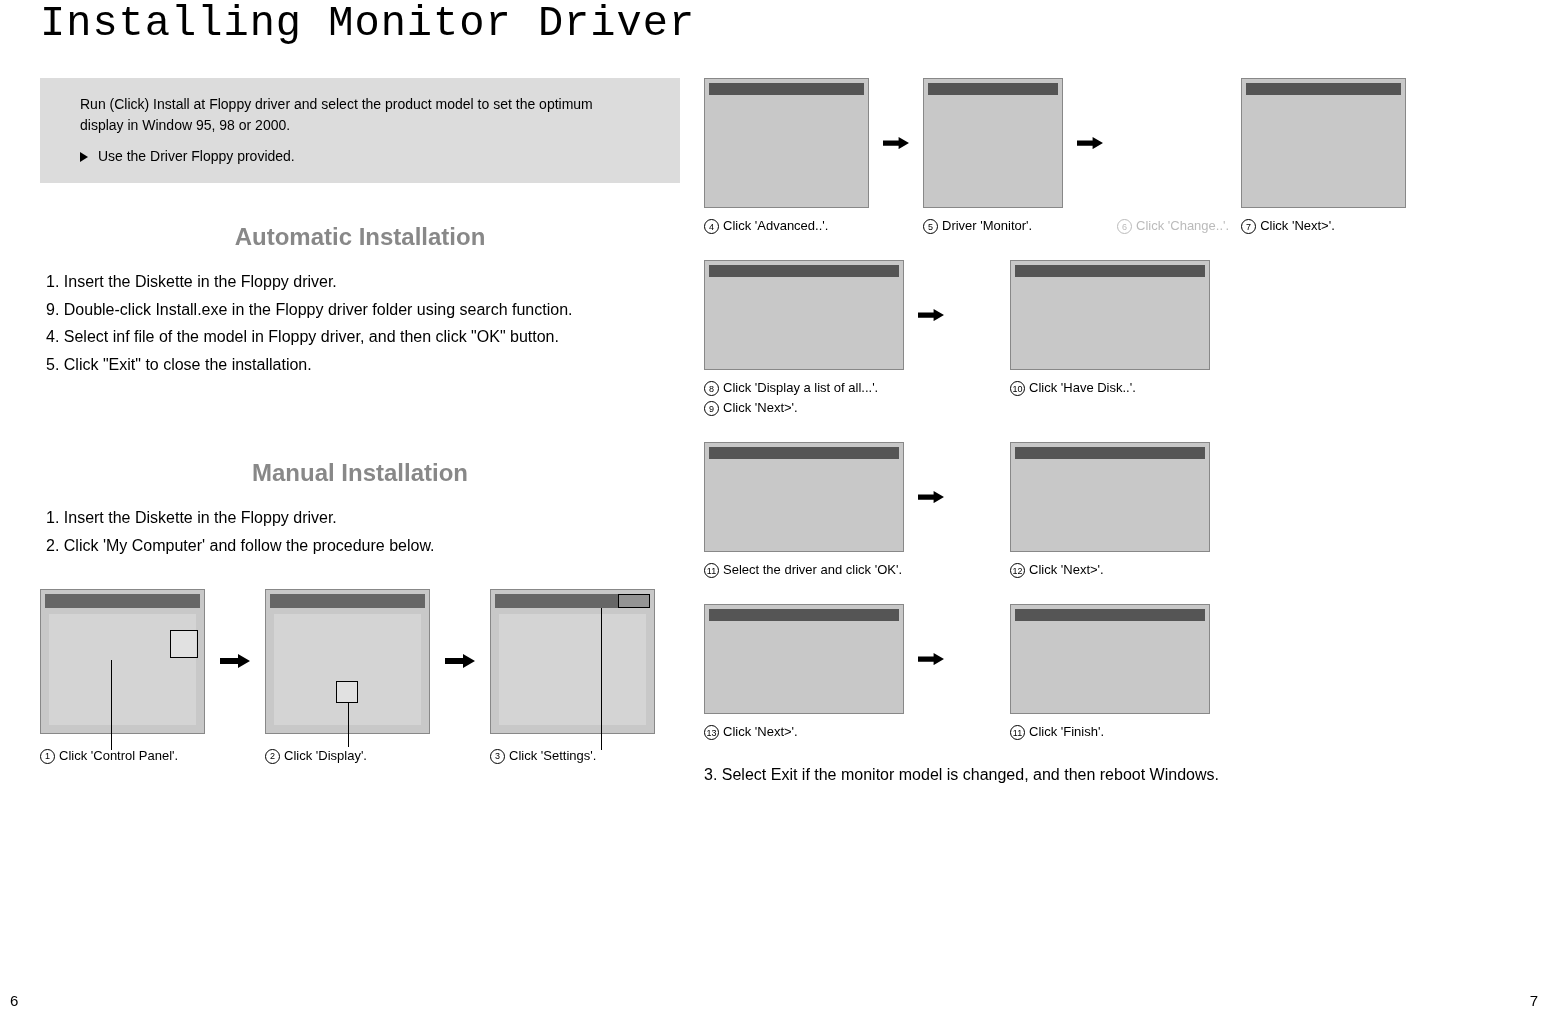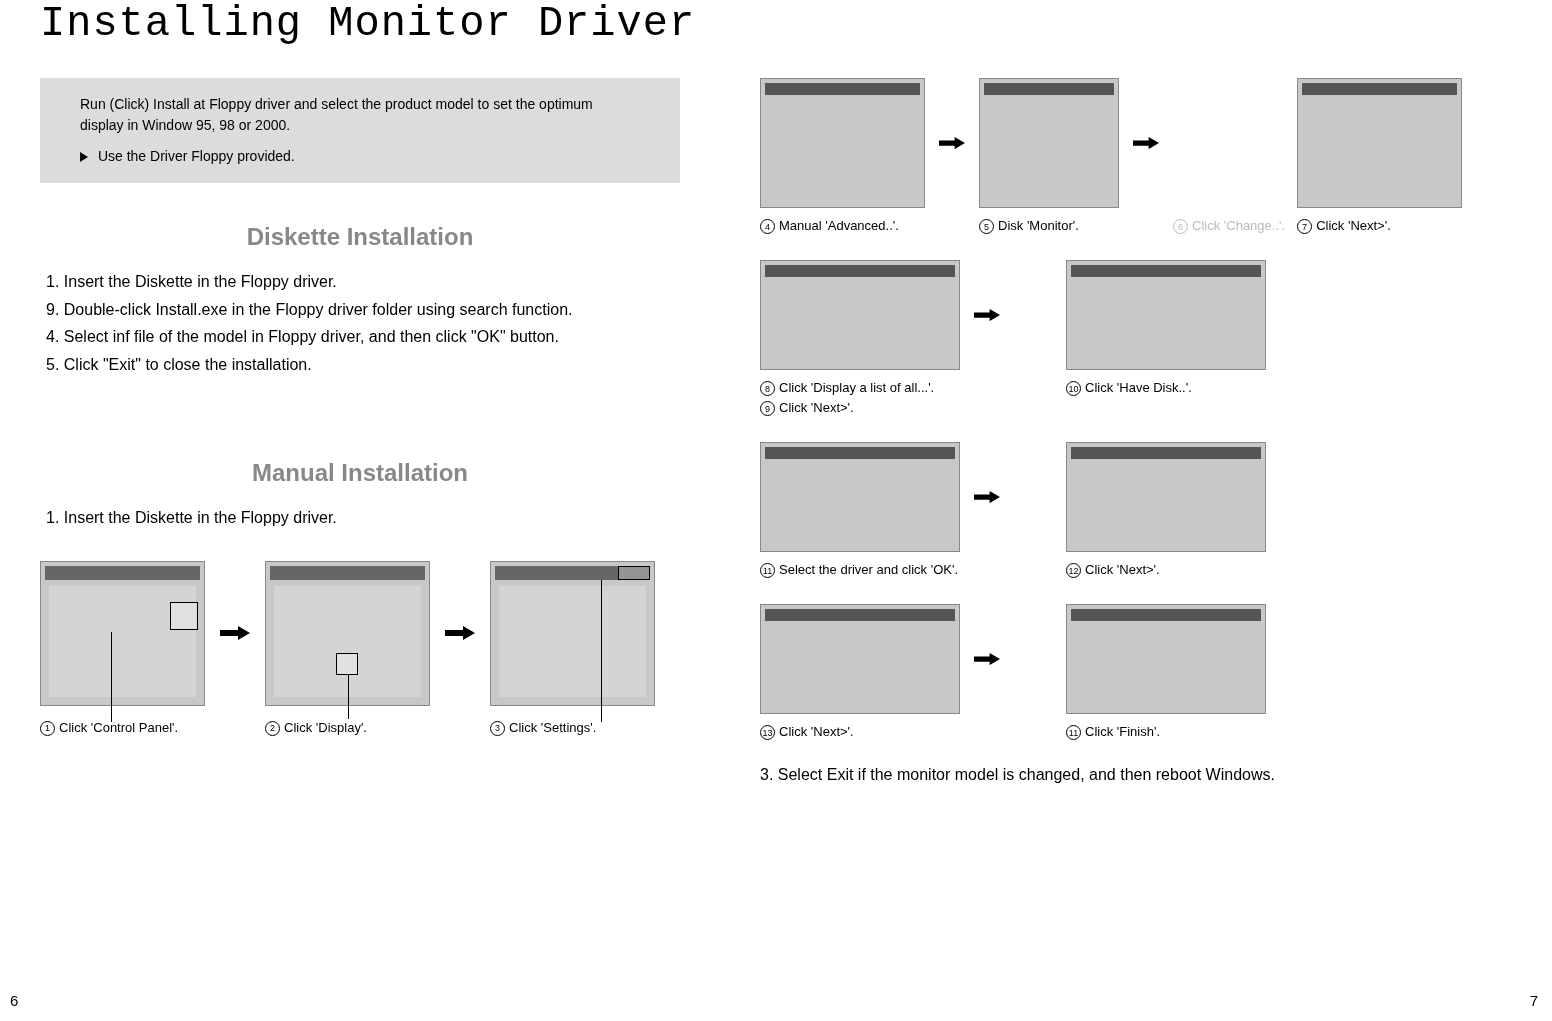--- a/index.html
+++ b/index.html
@@ -14,21 +14,21 @@
     }
     .page-title {
       font-family: "Courier New", monospace;
       font-size: 42px;
       font-weight: 300;
       letter-spacing: 1px;
       margin-bottom: 30px;
     }
     .content {
       display: flex;
-      gap: 80px;
+      gap: 24px;
       justify-content: space-between;
     }
     .left-col { width: 640px; }
     .right-col { flex: 1; }
     .callout {
       background: #dcdcdc;
       padding: 16px 40px 16px 40px;
       font-size: 14px;
       line-height: 1.5;
       margin-bottom: 40px;
@@ -183,31 +183,32 @@
 
   <div class="left-col">
     <div class="callout">
       <div>Run (Click) Install at Floppy driver and select the product model to set the optimum display in Window 95, 98 or 2000.</div>
       <div class="note">
         <span class="triangle"></span>
         <span>Use the Driver Floppy provided.</span>
       </div>
     </div>
 
-    <h2 class="section-heading">Diskette Installation</h2>
+    <h2 class="section-heading">Automatic Installation</h2>
     <div class="steps">
       <div>1. Insert the Diskette in the Floppy driver.</div>
       <div>9. Double-click Install.exe in the Floppy driver folder using search function.</div>
       <div>4. Select inf file of the model in Floppy driver, and then click "OK" button.</div>
       <div>5. Click "Exit" to close the installation.</div>
     </div>
 
     <h2 class="section-heading" style="margin-top:82px;">Manual Installation</h2>
     <div class="steps">
       <div>1. Insert the Diskette in the Floppy driver.</div>
+      <div>2. Click 'My Computer' and follow the procedure below.</div>
     </div>
 
     <div class="thumbs-row">
       <div class="thumb-group">
         <div class="thumb">
           <div class="inner"></div>
           <div class="box" style="top:40px;right:6px;width:28px;height:28px;"></div>
           <div class="lead-line" style="left:70px;top:70px;width:1px;height:90px;"></div>
         </div>
         <div class="caption-row">
@@ -255,35 +256,35 @@
   </div>
 
   <div class="right-col">
 
     <div class="r-row">
       <div class="r-group">
         <div class="r-thumb"></div>
         <div class="r-caption">
           <div class="line">
               <span class="circ">4</span>
-              <span>Manual 'Advanced..'.</span>
+              <span>Click 'Advanced..'.</span>
             </div>
         </div>
       </div>
       <div class="r-arrow">
           <svg viewBox="0 0 30 14" width="26">
             <polygon points="0,4 18,4 18,0 30,7 18,14 18,10 0,10" fill="#000"></polygon>
           </svg>
         </div>
       <div class="r-group">
         <div class="r-thumb" style="width:140px;"></div>
         <div class="r-caption">
           <div class="line">
               <span class="circ">5</span>
-              <span>Disk 'Monitor'.</span>
+              <span>Driver 'Monitor'.</span>
             </div>
         </div>
       </div>
       <div class="r-arrow">
           <svg viewBox="0 0 30 14" width="26">
             <polygon points="0,4 18,4 18,0 30,7 18,14 18,10 0,10" fill="#000"></polygon>
           </svg>
         </div>
       <div class="r-group" style="justify-content:flex-end;">
         <div style="height:130px;"></div>

